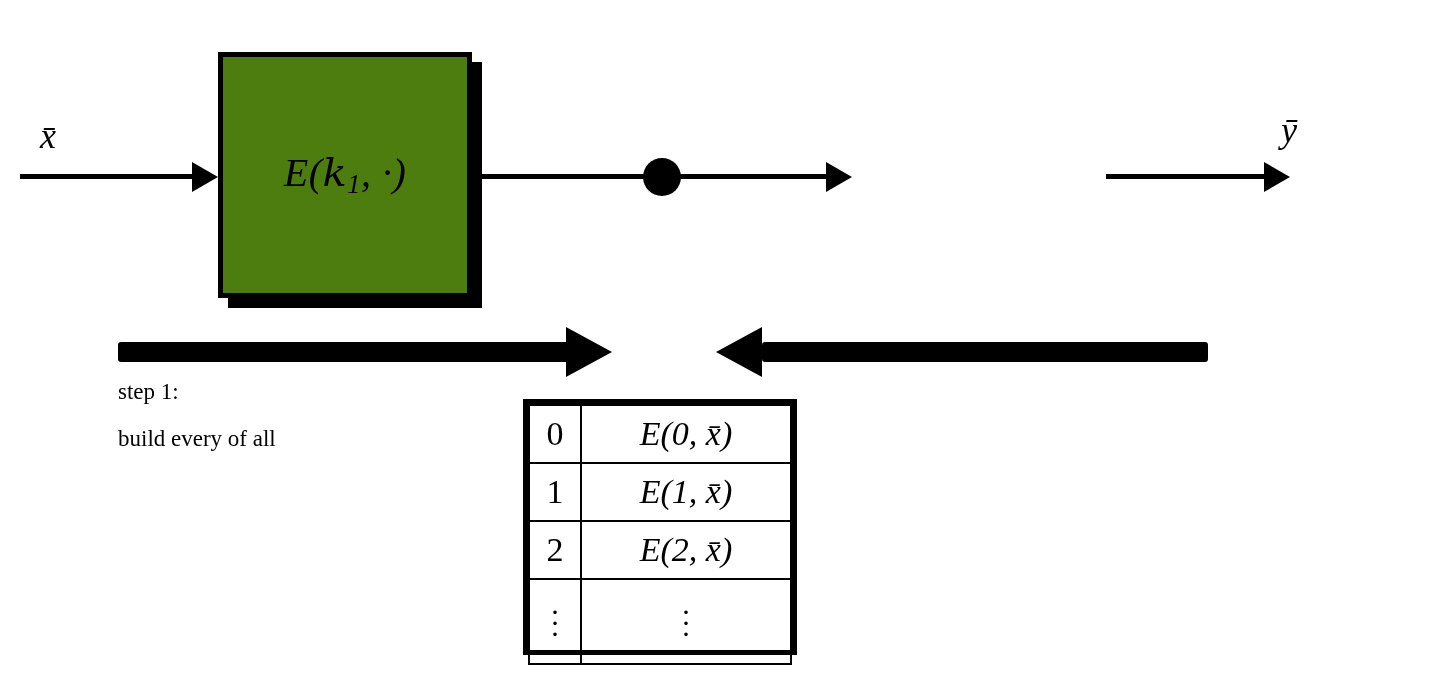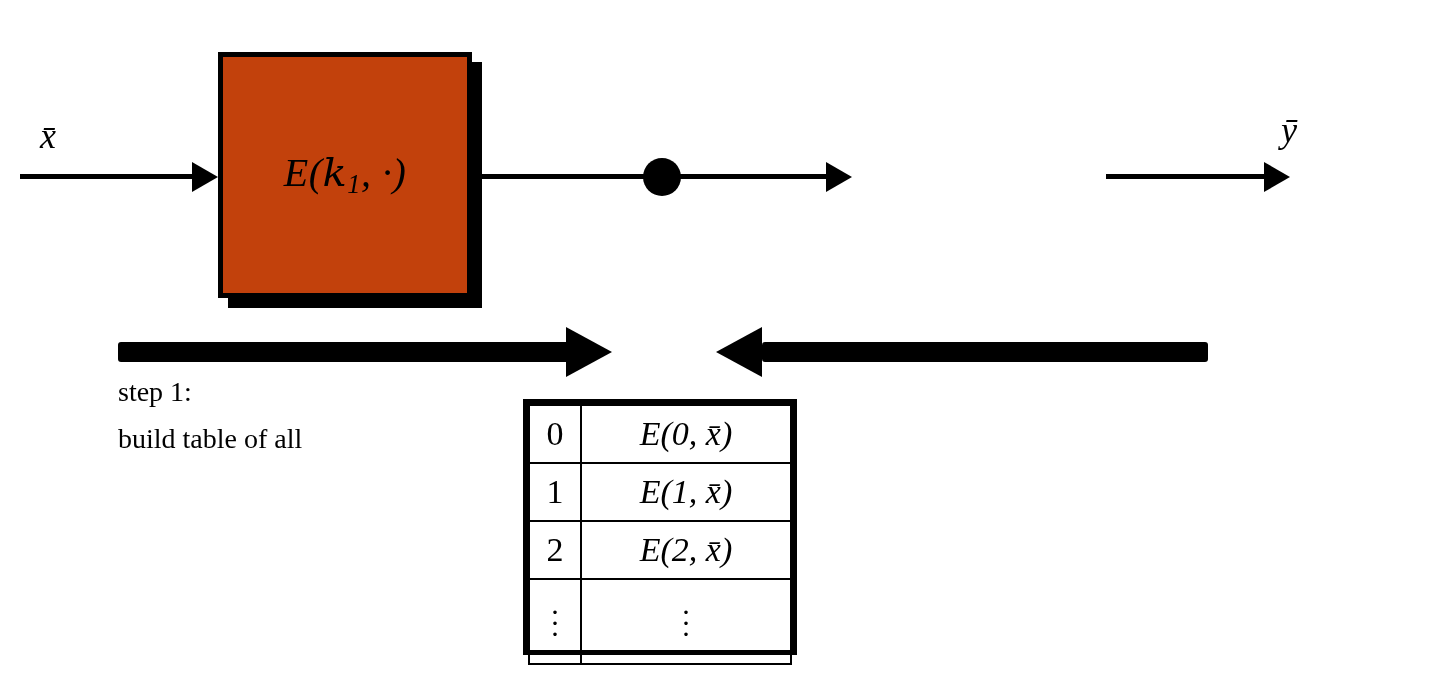--- a/index.html
+++ b/index.html
@@ -15,21 +15,21 @@
     position: relative;
     width: 1452px;
     height: 680px;
     background: #ffffff;
     overflow: hidden;
   }
 
   
   .cipher-box {
     position: absolute;
-    background: #c2410c;
+    background: #4d7c0f;
     border: 5px solid #000000;
     box-sizing: border-box;
     box-shadow: 10px 10px 0 0 #000000;
     display: flex;
     align-items: center;
     justify-content: center;
   }
   .box-label {
     font-size: 40px;
     font-style: italic;
@@ -89,21 +89,21 @@
     width: 0;
     height: 0;
     border-top: 25px solid transparent;
     border-bottom: 25px solid transparent;
     border-right: 46px solid #000000;
   }
 
   
   .step-caption {
     position: absolute;
-    font-size: 28px;
+    font-size: 23px;
     line-height: 47px;
     white-space: nowrap;
   }
   .step-caption .mathline {
     font-style: italic;
   }
 
   
   .lookup-table {
     position: absolute;
@@ -190,21 +190,21 @@
 
   <div class="signal-label" style="left:1281px; top:112px;">
     <span>ȳ</span>
   </div>
 
   <div class="step-arrow-shaft" style="left:118px; top:342px; width:452px;"></div>
   <div class="step-arrow-head-right" style="left:566px; top:327px;"></div>
 
   <div class="step-caption" style="left:118px; top:368px;">
     <div>step 1:</div>
-    <div>build table of all</div>
+    <div>build every of all</div>
   </div>
 
   <div class="step-arrow-shaft" style="left:762px; top:342px; width:446px;"></div>
   <div class="step-arrow-head-left" style="left:716px; top:327px;"></div>
 
   <div class="step-caption" style="left:963px; top:368px;">
   </div>
 
   <div class="lookup-table" style="left:523px; top:399px; width:274px; height:256px;">
     <table>

